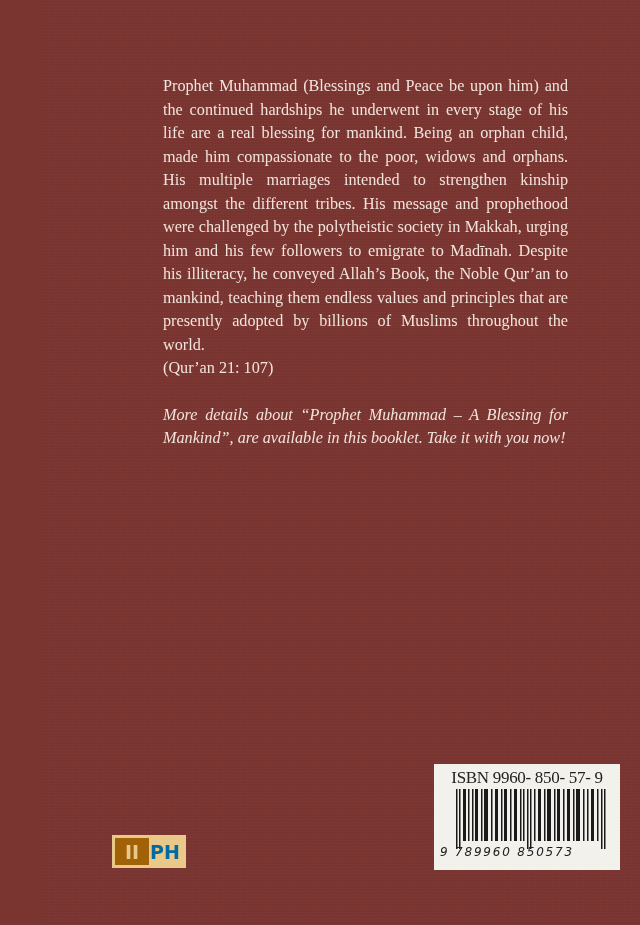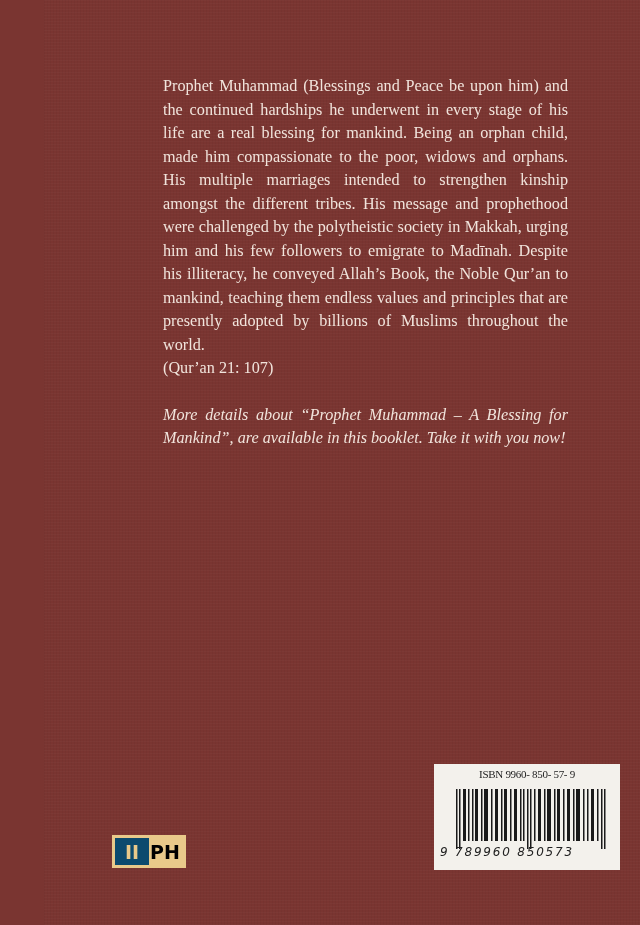--- a/index.html
+++ b/index.html
@@ -24,42 +24,42 @@
   }
   .blurb p { margin: 0; }
   .blurb p.gap { margin-top: 23px; font-style: italic; }
   .blurb .lastline-left { text-align-last: left; }
   .barcode-box {
     position: absolute; left: 390px; top: 764px; width: 186px; height: 106px;
     background: #f3f1ec;
   }
   .isbn {
     position: absolute; left: 0; right: 0; top: 4px; text-align: center;
-    font-size: 11px; color: #222; letter-spacing: -0.3px;
+    font-size: 17px; color: #222; letter-spacing: -0.3px;
   }
   .bars {
     position: absolute; left: 22px; top: 25px; width: 150px; height: 60px;
   }
   .ean {
     position: absolute; left: 6px; top: 81px; width: 176px;
     font-family: "DejaVu Sans", sans-serif; font-size: 12px; color: #222;
     letter-spacing: 1.8px; white-space: nowrap; font-style: italic;
   }
   .logo {
     position: absolute; left: 68px; top: 835px; width: 74px; height: 33px;
     background: #e9c98a; display: flex; align-items: stretch;
   }
   .logo-dark {
-    width: 34px; margin: 3px 0 3px 3px; background: #0c4a6e;
+    width: 34px; margin: 3px 0 3px 3px; background: #a16207;
     display: flex; align-items: center; justify-content: center;
     color: #e9c98a; font-family: "DejaVu Sans", sans-serif; font-weight: bold; font-size: 19px;
   }
   .logo-light {
     flex: 1; display: flex; align-items: center; justify-content: flex-start; padding-left: 1px;
-    color: #000000; font-family: "DejaVu Sans", sans-serif; font-weight: bold; font-size: 19px;
+    color: #0369a1; font-family: "DejaVu Sans", sans-serif; font-weight: bold; font-size: 19px;
   }
 </style>
 </head>
 <body>
 
 <div class="cover">
 
   <div class="blurb">
     <p class="lastline-left">Prophet Muhammad (Blessings and Peace be upon him) and the continued hardships he underwent in every stage of his life are a real blessing for mankind. Being an orphan child, made him compassionate to the poor, widows and orphans. His multiple marriages intended to strengthen kinship amongst the different tribes. His message and prophethood were challenged by the polytheistic society in Makkah, urging him and his few followers to emigrate to Madīnah. Despite his illiteracy, he conveyed Allah’s Book, the Noble Qur’an to mankind, teaching them endless values and principles that are presently adopted by billions of Muslims throughout the world.</p>
     <p>(Qur’an 21: 107)</p>

